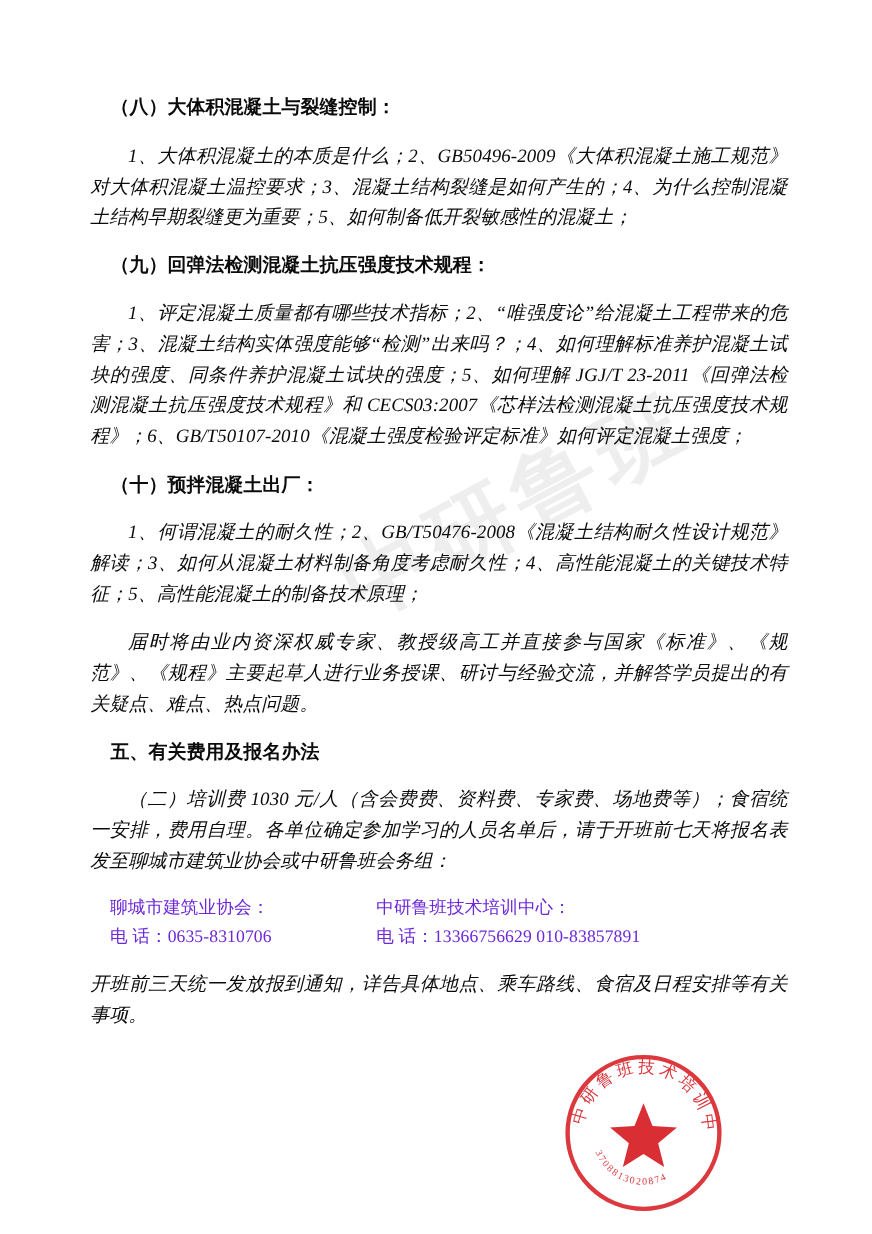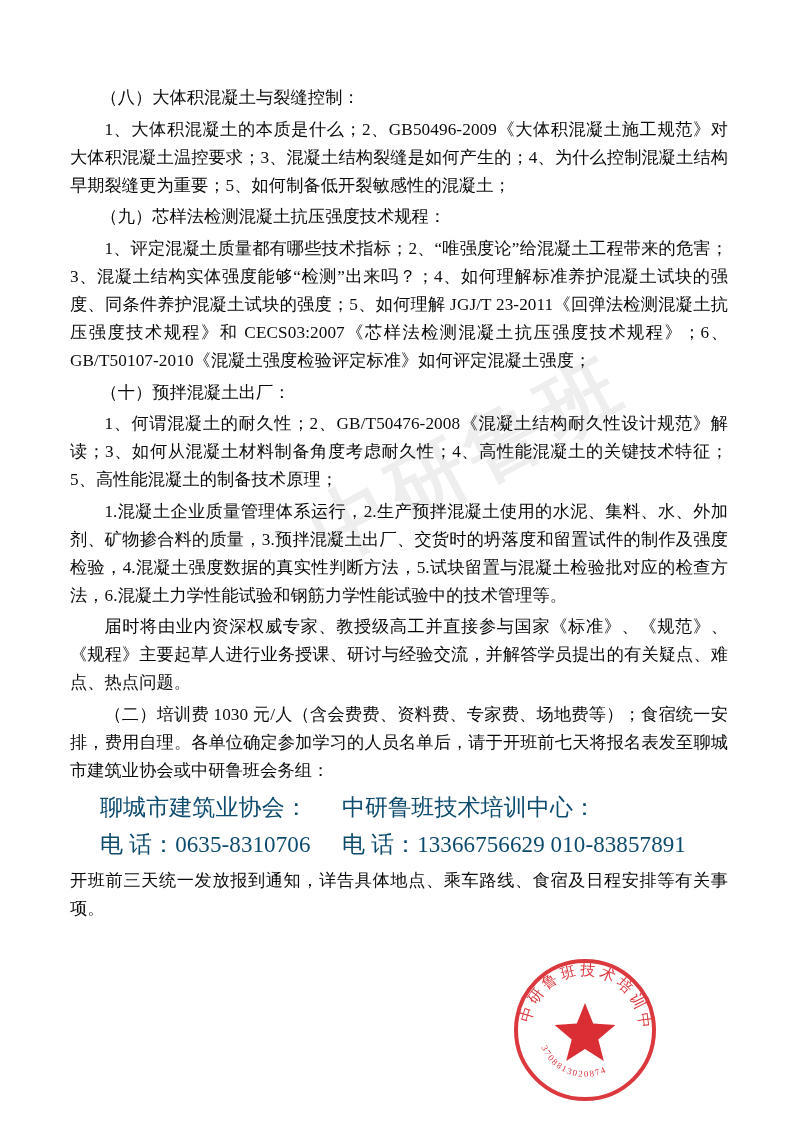--- a/index.html
+++ b/index.html
@@ -24,45 +24,46 @@
     top: 84px;
     width: 666px;
     font-size: 17.2px;
     line-height: 1.62;
     color: #0b0b0b;
     text-align: justify;
     text-justify: inter-ideograph;
     letter-spacing: 0.1px;
   }
   .p {
-    margin: 4px;
+    margin: 16px;
     padding: 0;
     text-indent: 2em;
+    font-style: italic;
   }
   .p.noind {
     text-indent: 0;
   }
   .head {
     margin: 0;
     padding: 0;
     text-indent: 2em;
-    font-weight: normal;
+    font-weight: bold;
   }
   .contact-table {
     width: 100%;
     border-collapse: collapse;
     margin: 0;
     padding: 0;
   }
   .contact-table td {
     padding: 0;
     vertical-align: top;
-    font-size: 23px;
+    font-size: 16px;
     line-height: 1.62;
-    color: #0c4a6e;
+    color: #6d28d9;
   }
   .contact-table td.col1 {
     width: 270px;
     padding-left: 34px;
     box-sizing: border-box;
   }
   .contact-table td.col2 {
     padding-left: 6px;
     margin-left: 10px;
   }
@@ -100,30 +101,30 @@
 
 <div class="page">
 
   <div class="watermark">中研鲁班</div>
 
   <div class="content">
 
     <p class="head">（八）大体积混凝土与裂缝控制：</p>
     <p class="p">1、大体积混凝土的本质是什么；2、GB50496-2009《大体积混凝土施工规范》对大体积混凝土温控要求；3、混凝土结构裂缝是如何产生的；4、为什么控制混凝土结构早期裂缝更为重要；5、如何制备低开裂敏感性的混凝土；</p>
 
-    <p class="head">（九）芯样法检测混凝土抗压强度技术规程：</p>
+    <p class="head">（九）回弹法检测混凝土抗压强度技术规程：</p>
     <p class="p">1、评定混凝土质量都有哪些技术指标；2、“唯强度论”给混凝土工程带来的危害；3、混凝土结构实体强度能够“检测”出来吗？；4、如何理解标准养护混凝土试块的强度、同条件养护混凝土试块的强度；5、如何理解 JGJ/T 23-2011《回弹法检测混凝土抗压强度技术规程》和 CECS03:2007《芯样法检测混凝土抗压强度技术规程》；6、GB/T50107-2010《混凝土强度检验评定标准》如何评定混凝土强度；</p>
 
     <p class="head">（十）预拌混凝土出厂：</p>
     <p class="p">1、何谓混凝土的耐久性；2、GB/T50476-2008《混凝土结构耐久性设计规范》解读；3、如何从混凝土材料制备角度考虑耐久性；4、高性能混凝土的关键技术特征；5、高性能混凝土的制备技术原理；</p>
 
-    <p class="p">1.混凝土企业质量管理体系运行，2.生产预拌混凝土使用的水泥、集料、水、外加剂、矿物掺合料的质量，3.预拌混凝土出厂、交货时的坍落度和留置试件的制作及强度检验，4.混凝土强度数据的真实性判断方法，5.试块留置与混凝土检验批对应的检查方法，6.混凝土力学性能试验和钢筋力学性能试验中的技术管理等。</p>
 
     <p class="p">届时将由业内资深权威专家、教授级高工并直接参与国家《标准》、《规范》、《规程》主要起草人进行业务授课、研讨与经验交流，并解答学员提出的有关疑点、难点、热点问题。</p>
 
+    <p class="head">五、有关费用及报名办法</p>
     <p class="p">（二）培训费 1030 元/人（含会费费、资料费、专家费、场地费等）；食宿统一安排，费用自理。各单位确定参加学习的人员名单后，请于开班前七天将报名表发至聊城市建筑业协会或中研鲁班会务组：</p>
 
     <table class="contact-table">
       <tbody>
           <tr>
         <td class="col1">聊城市建筑业协会：</td>
         <td class="col2">中研鲁班技术培训中心：</td>
       </tr>
       <tr>
         <td class="col1">电  话：0635-8310706</td>

